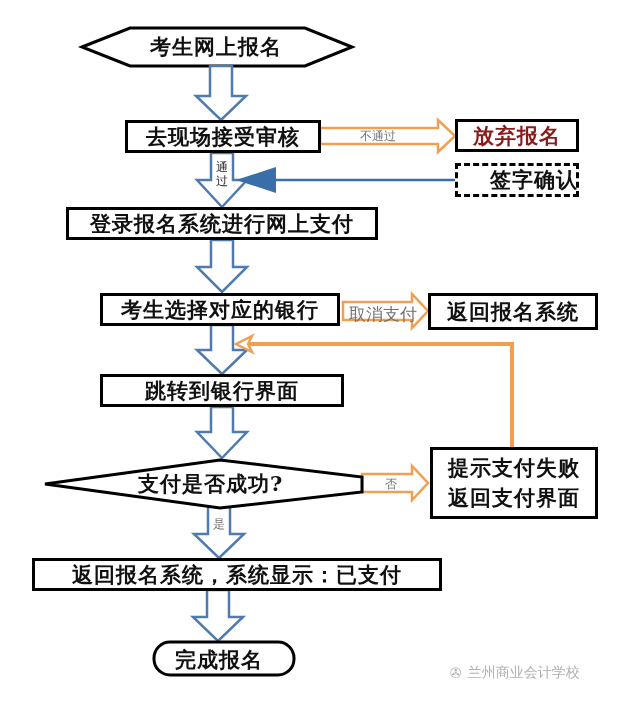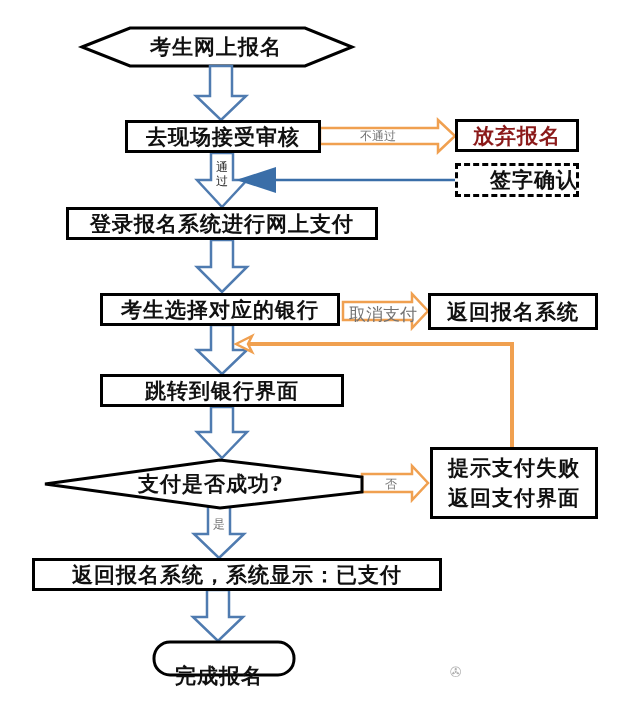--- a/index.html
+++ b/index.html
@@ -94,17 +94,18 @@
 <div class="box t two" style="left:430px; top:447px; width:168px; height:72px;">
   <span>提示支付失败</span>
   <span>返回支付界面</span>
 </div>
 <div class="lbl" style="left:213px; top:516px;">是</div>
 
 <div class="box t" style="left:32px; top:558px; width:410px; height:33px;">
   <span>返回报名系统，系统显示：已支付</span>
 </div>
 
-<div class="txt" style="left:175px; top:662px;">完成报名</div>
+<div class="txt" style="left:175px; top:646px;">完成报名</div>
 
 <div class="wm">
   <span>✇</span>
+  <span>兰州商业会计学校</span>
 </div>
 
 </body></html>

